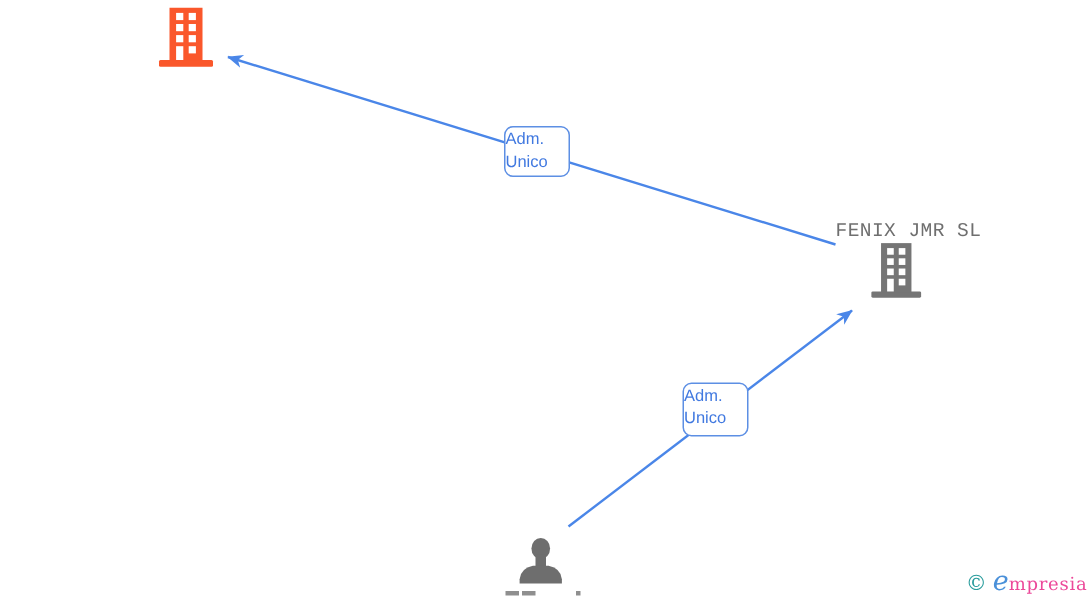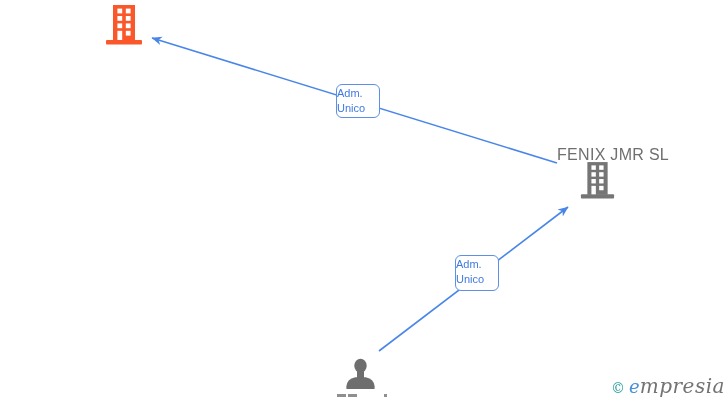--- a/index.html
+++ b/index.html
@@ -19,23 +19,24 @@
   }
   .node-icon { position: absolute; }
   .node-icon svg { display: block; }
   .company-highlight { color: #fa572b; }
   .company-gray { color: #757575; }
   .person-gray { color: #6e6e6e; }
 
   .node-label {
     position: absolute;
     color: #6f6f6f;
-    font-size: 16px;
+    font-size: 13px;
     white-space: pre;
     letter-spacing: 0.3px;
+    font-family: Liberation Mono, monospace;
   }
   #fenix-label { left: 557px; top: 146px; }
 
   .edge-label {
     position: absolute;
     width: 42px;
     height: 31px;
     background: #ffffff;
     border: 1.5px solid #5d8fe4;
     border-radius: 6px;
@@ -60,21 +61,21 @@
   .watermark {
     position: absolute;
     right: 3px;
     bottom: 2px;
     font-family: "DejaVu Serif", serif;
     font-size: 16px;
     white-space: nowrap;
   }
   .wm-copy { color: #2a9d9d; font-style: normal; font-size: 14px; margin-right: 4px; }
   .wm-e { color: #4a90d9; font-style: italic; font-size: 18px; }
-  .wm-rest { color: #737373; font-style: italic; font-size: 20px; letter-spacing: 0.5px; }
+  .wm-rest { color: #ec4899; font-size: 12px; letter-spacing: 0.5px; }
 </style>
 </head>
 <body>
 
 <div id="canvas">
 
   <svg width="0" height="0" style="position:absolute">
     <defs>
       <symbol id="building-icon" viewBox="0 0 38 40">
         <rect x="1" y="35" width="36" height="4.5" rx="1" fill="currentColor"></rect>

